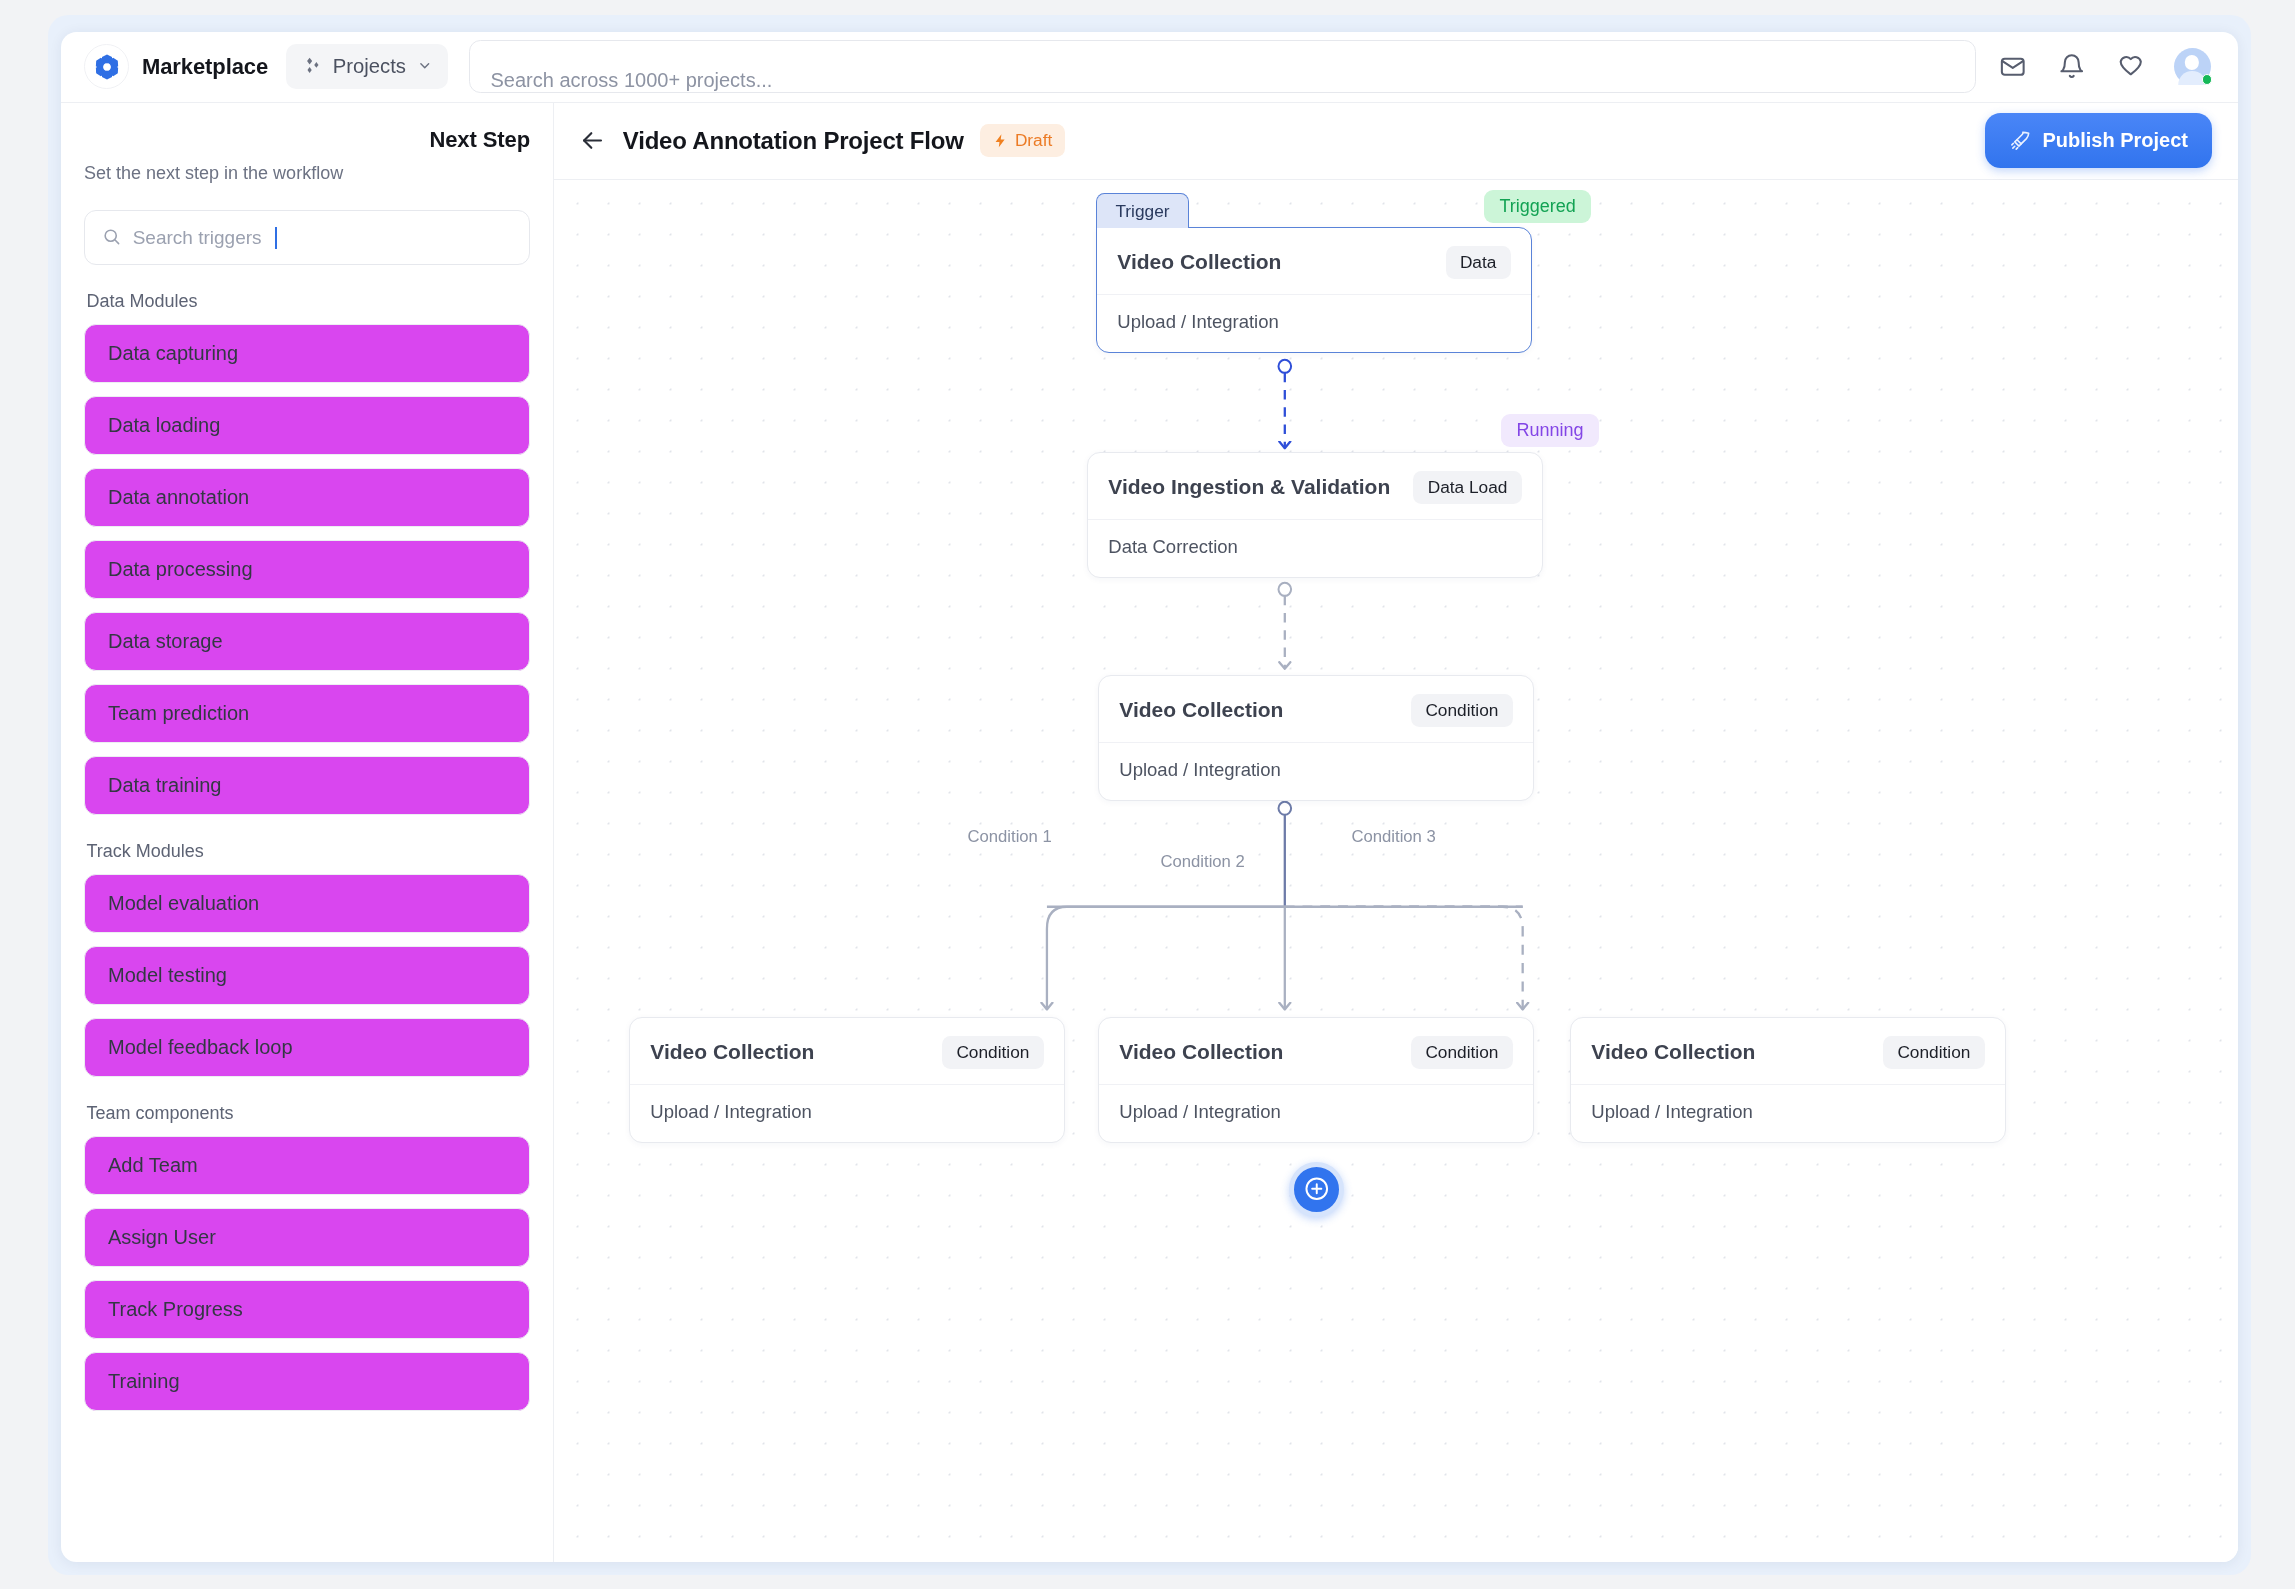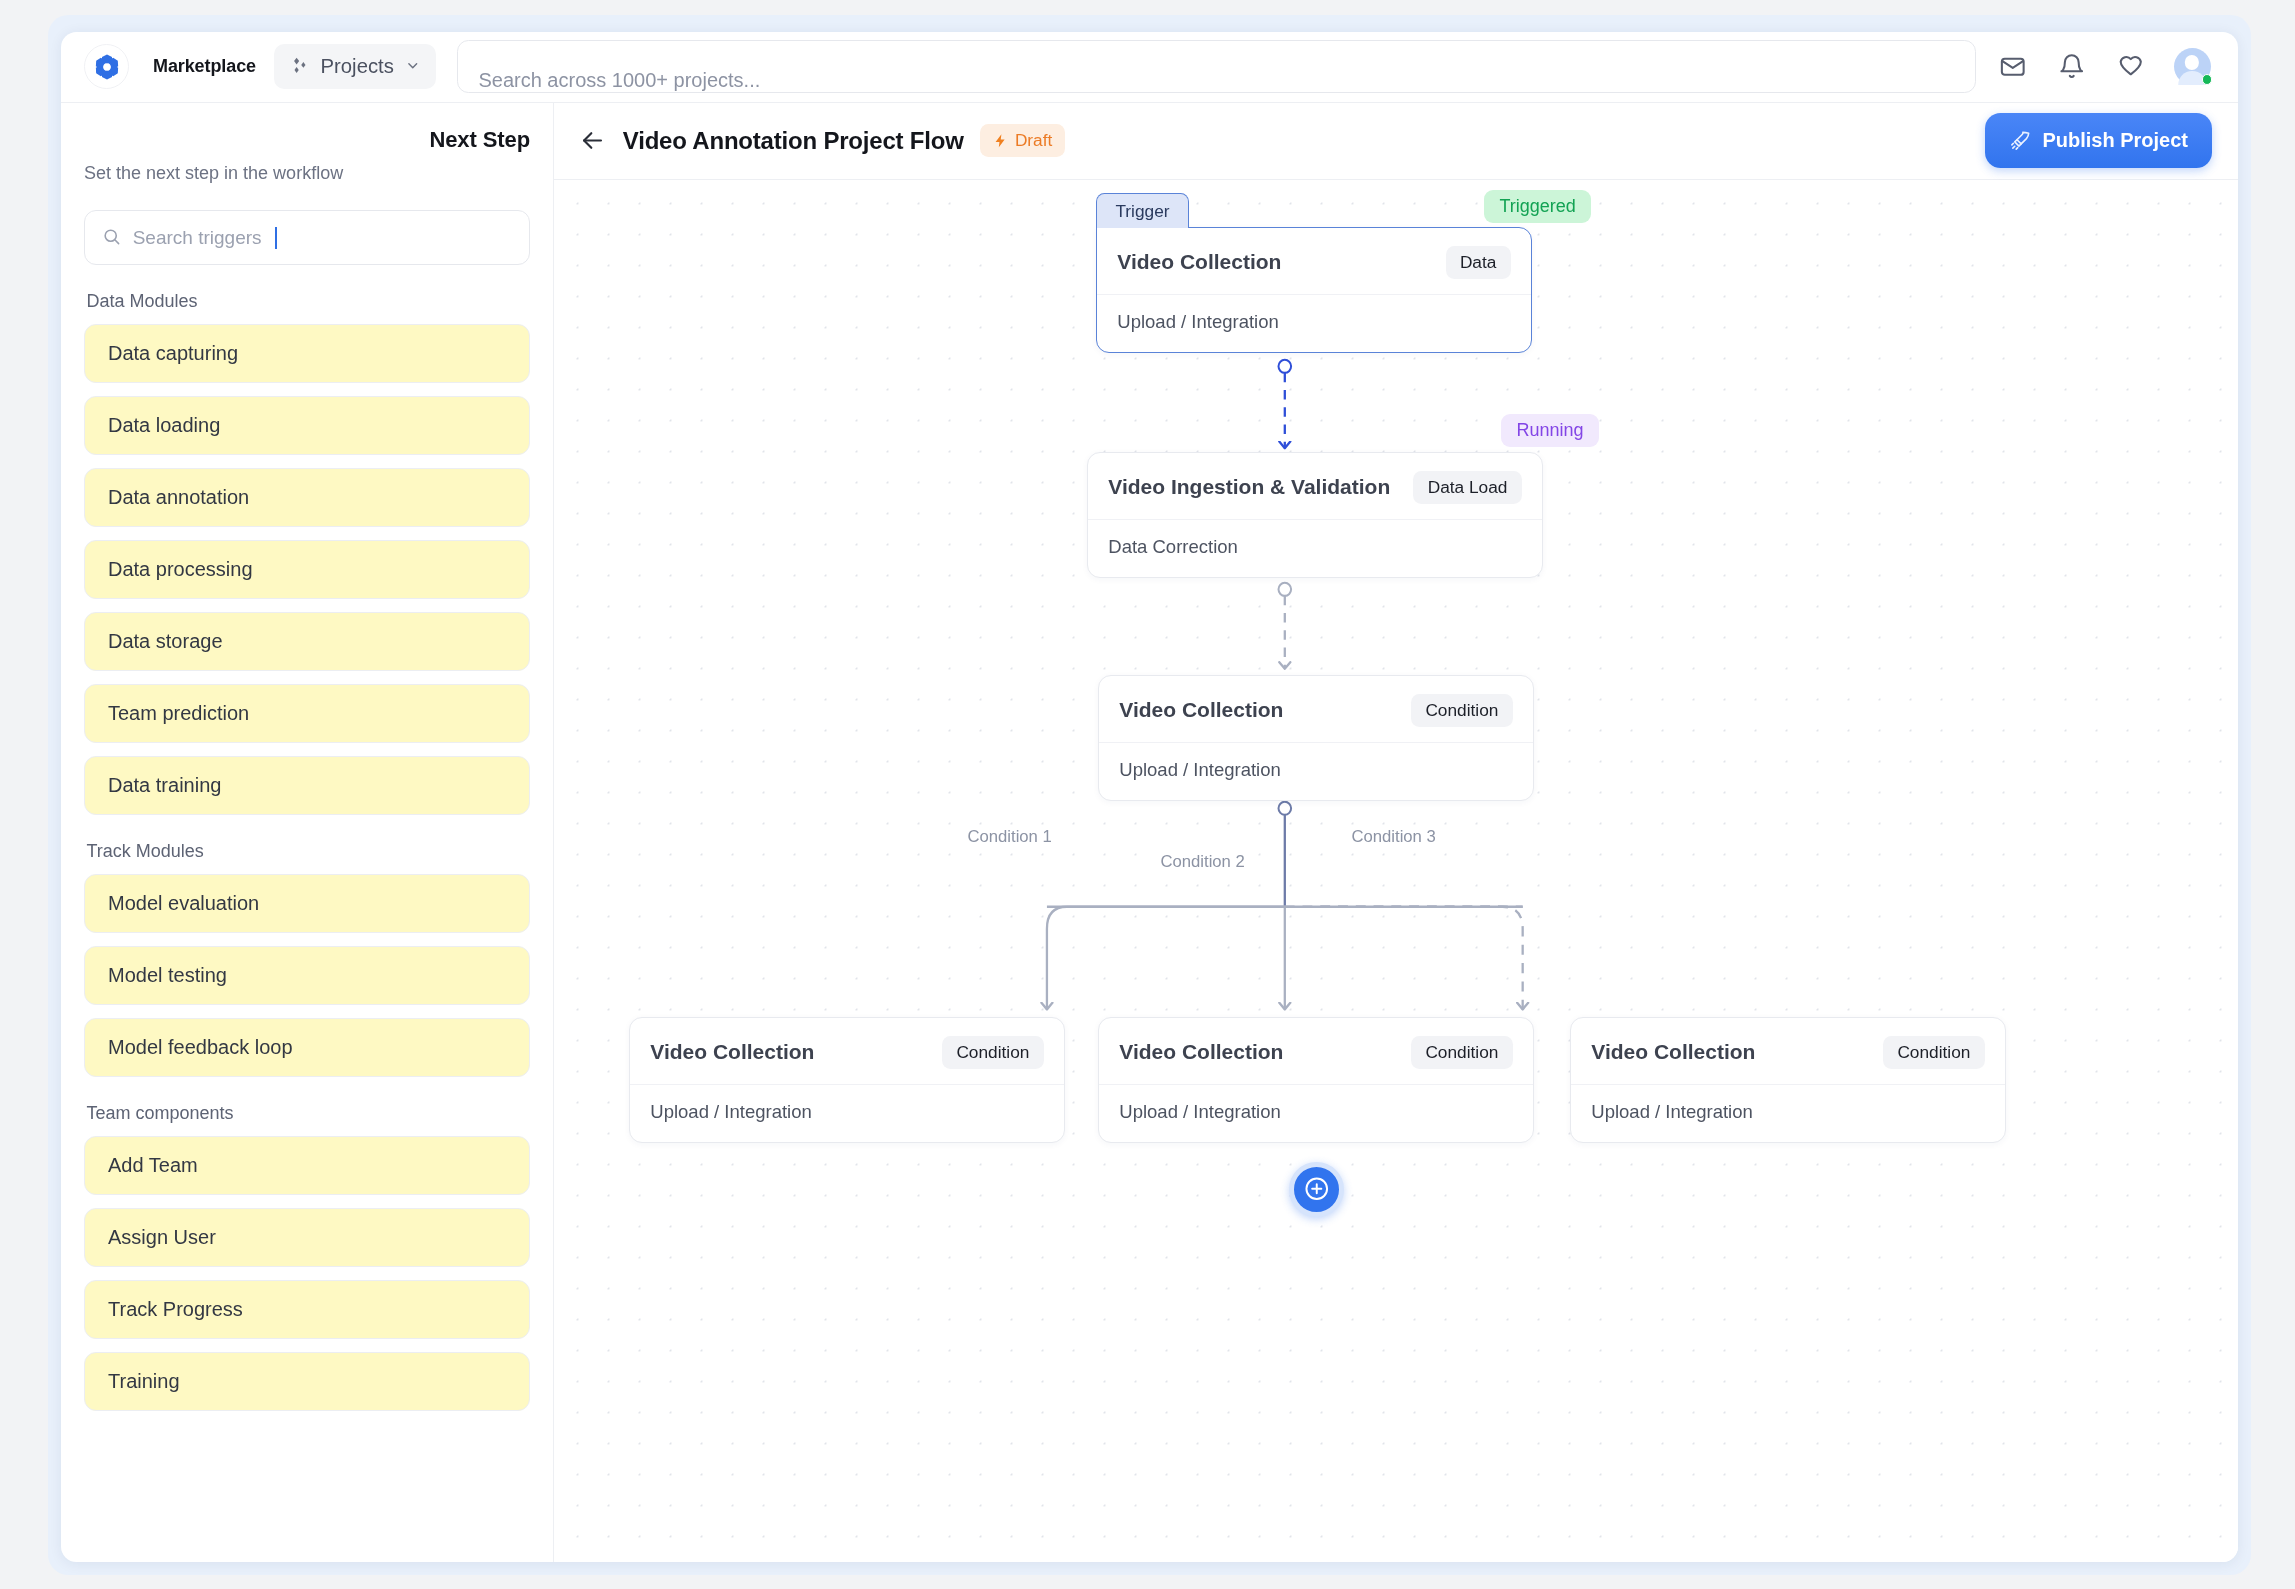--- a/index.html
+++ b/index.html
@@ -34,22 +34,22 @@
     display: flex; align-items: center;
     padding: 0 27.5px 0 23px;
   }
   .logo-badge {
     width: 45px; height: 45px; border-radius: 50%;
     background: #ffffff; border: 0.6px solid #f0f1f4;
     display: flex; align-items: center; justify-content: center;
     flex: none;
   }
   .brand-name {
-    font-size: 18px; font-weight: 700; color: #14161c;
-    margin-left: 24px; letter-spacing: -0.1px; white-space: nowrap;
+    font-size: 22px; font-weight: 700; color: #14161c;
+    margin-left: 13px; letter-spacing: -0.1px; white-space: nowrap;
   }
   .projects-pill {
     display: flex; align-items: center; gap: 10.8px;
     background: #f4f5f7; border-radius: 10.2px;
     height: 45px; padding: 0 15.5px; margin-left: 18px; flex: none;
   }
   .projects-label { font-size: 20.3px; color: #4b5160; white-space: nowrap; }
   .chev { display:block; }
   .search-wrap {
     flex: 1; margin-left: 21.5px; margin-right: 20.3px;
@@ -104,21 +104,21 @@
   .trig-search .ph { font-size: 19px; color: #9ba1b0; white-space: nowrap; }
   .caret {
     display:inline-block; width: 1.8px; height: 21.5px; background: #2f6fe4;
     margin-left: 1.2px; vertical-align: middle;
   }
   .group-label {
     font-size: 18px; color: #5d6374; margin: 26px 0 12px 2.4px;
   }
   .mod-item {
     height: 59px; border: 0.6px solid #eceef2; border-radius: 12px;
-    background: #fef9c3; display: flex; align-items: center;
+    background: #d946ef; display: flex; align-items: center;
     padding: 0 23px; margin-bottom: 13px;
     font-size: 20px; color: #333843;
   }
 
   
   .canvas-pane { flex: 1; display: flex; flex-direction: column; min-width: 0; }
   .flow-header {
     height: 77px; flex: none;
     display: flex; align-items: center;
     padding: 0 26px 0 21.5px;

